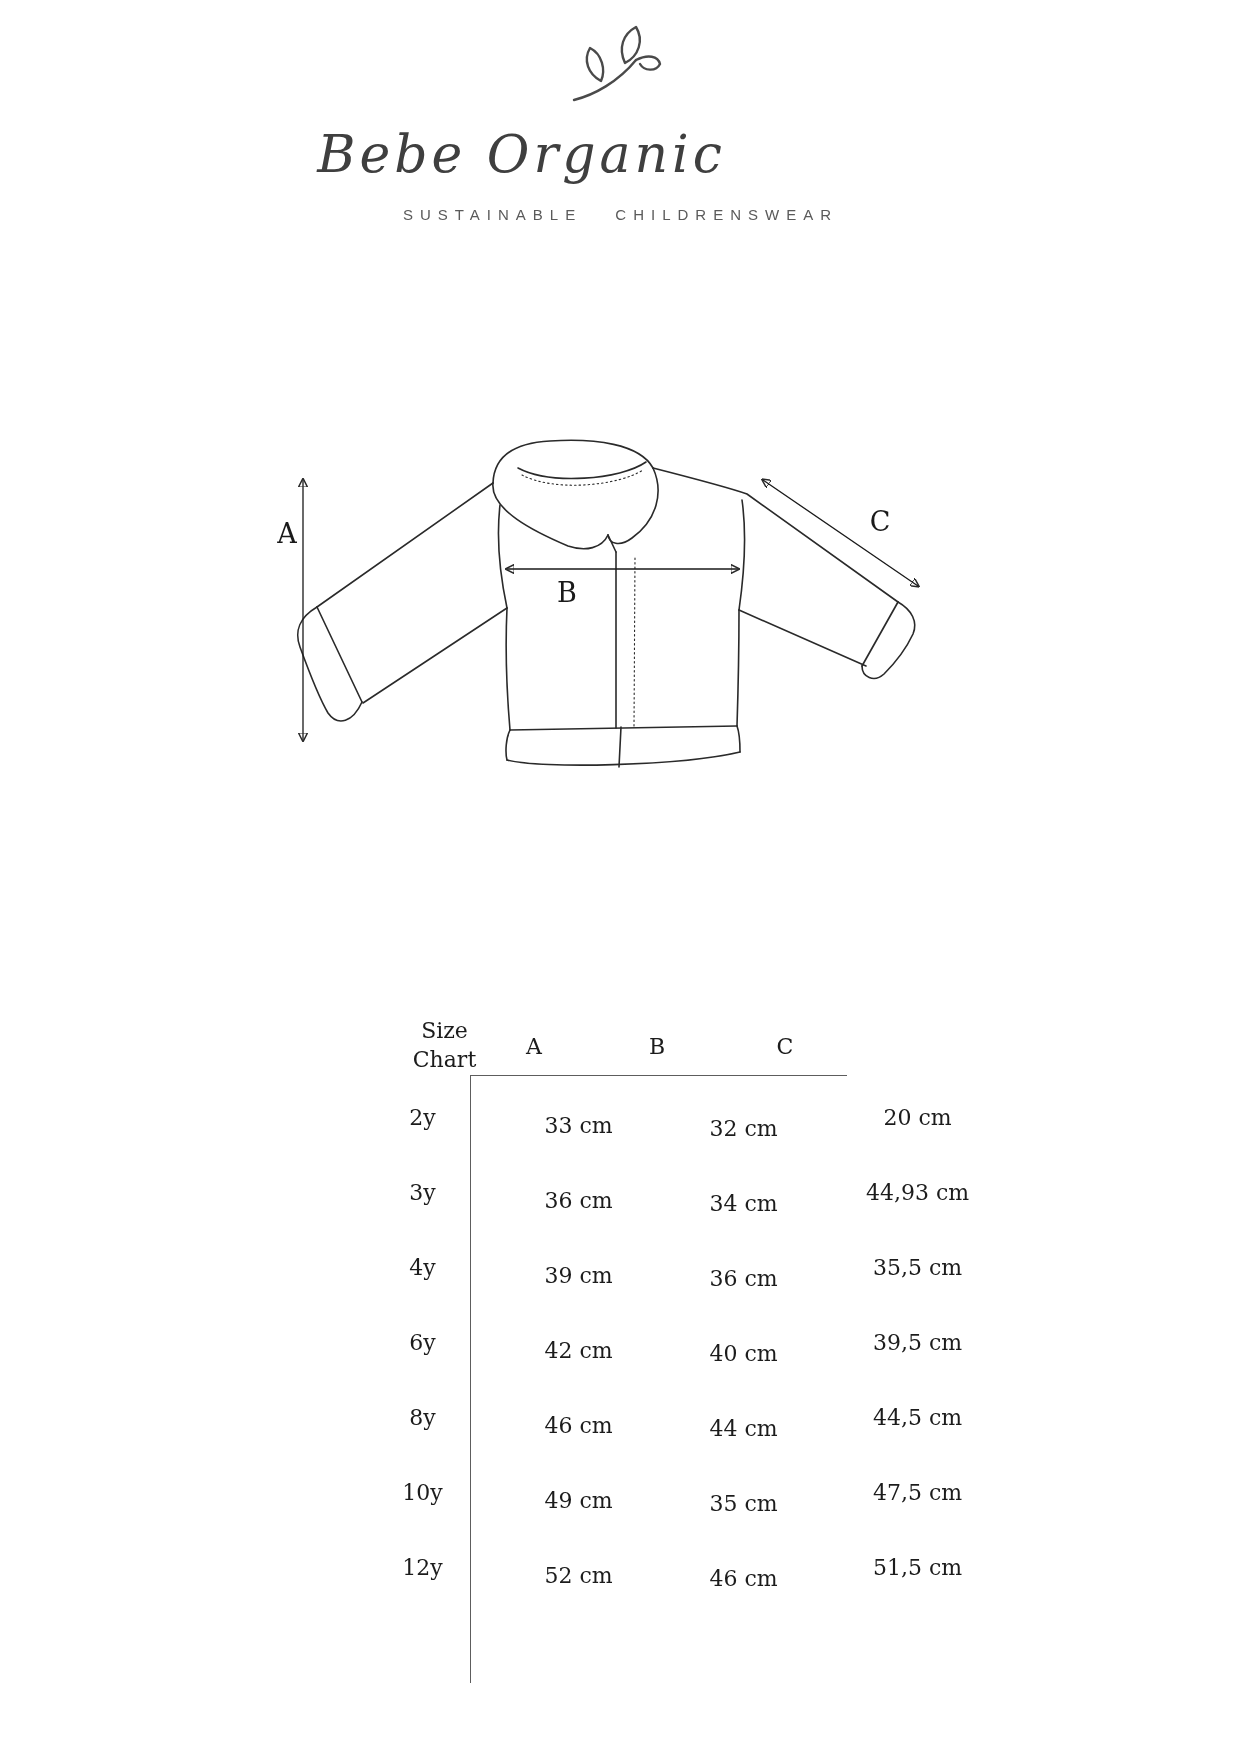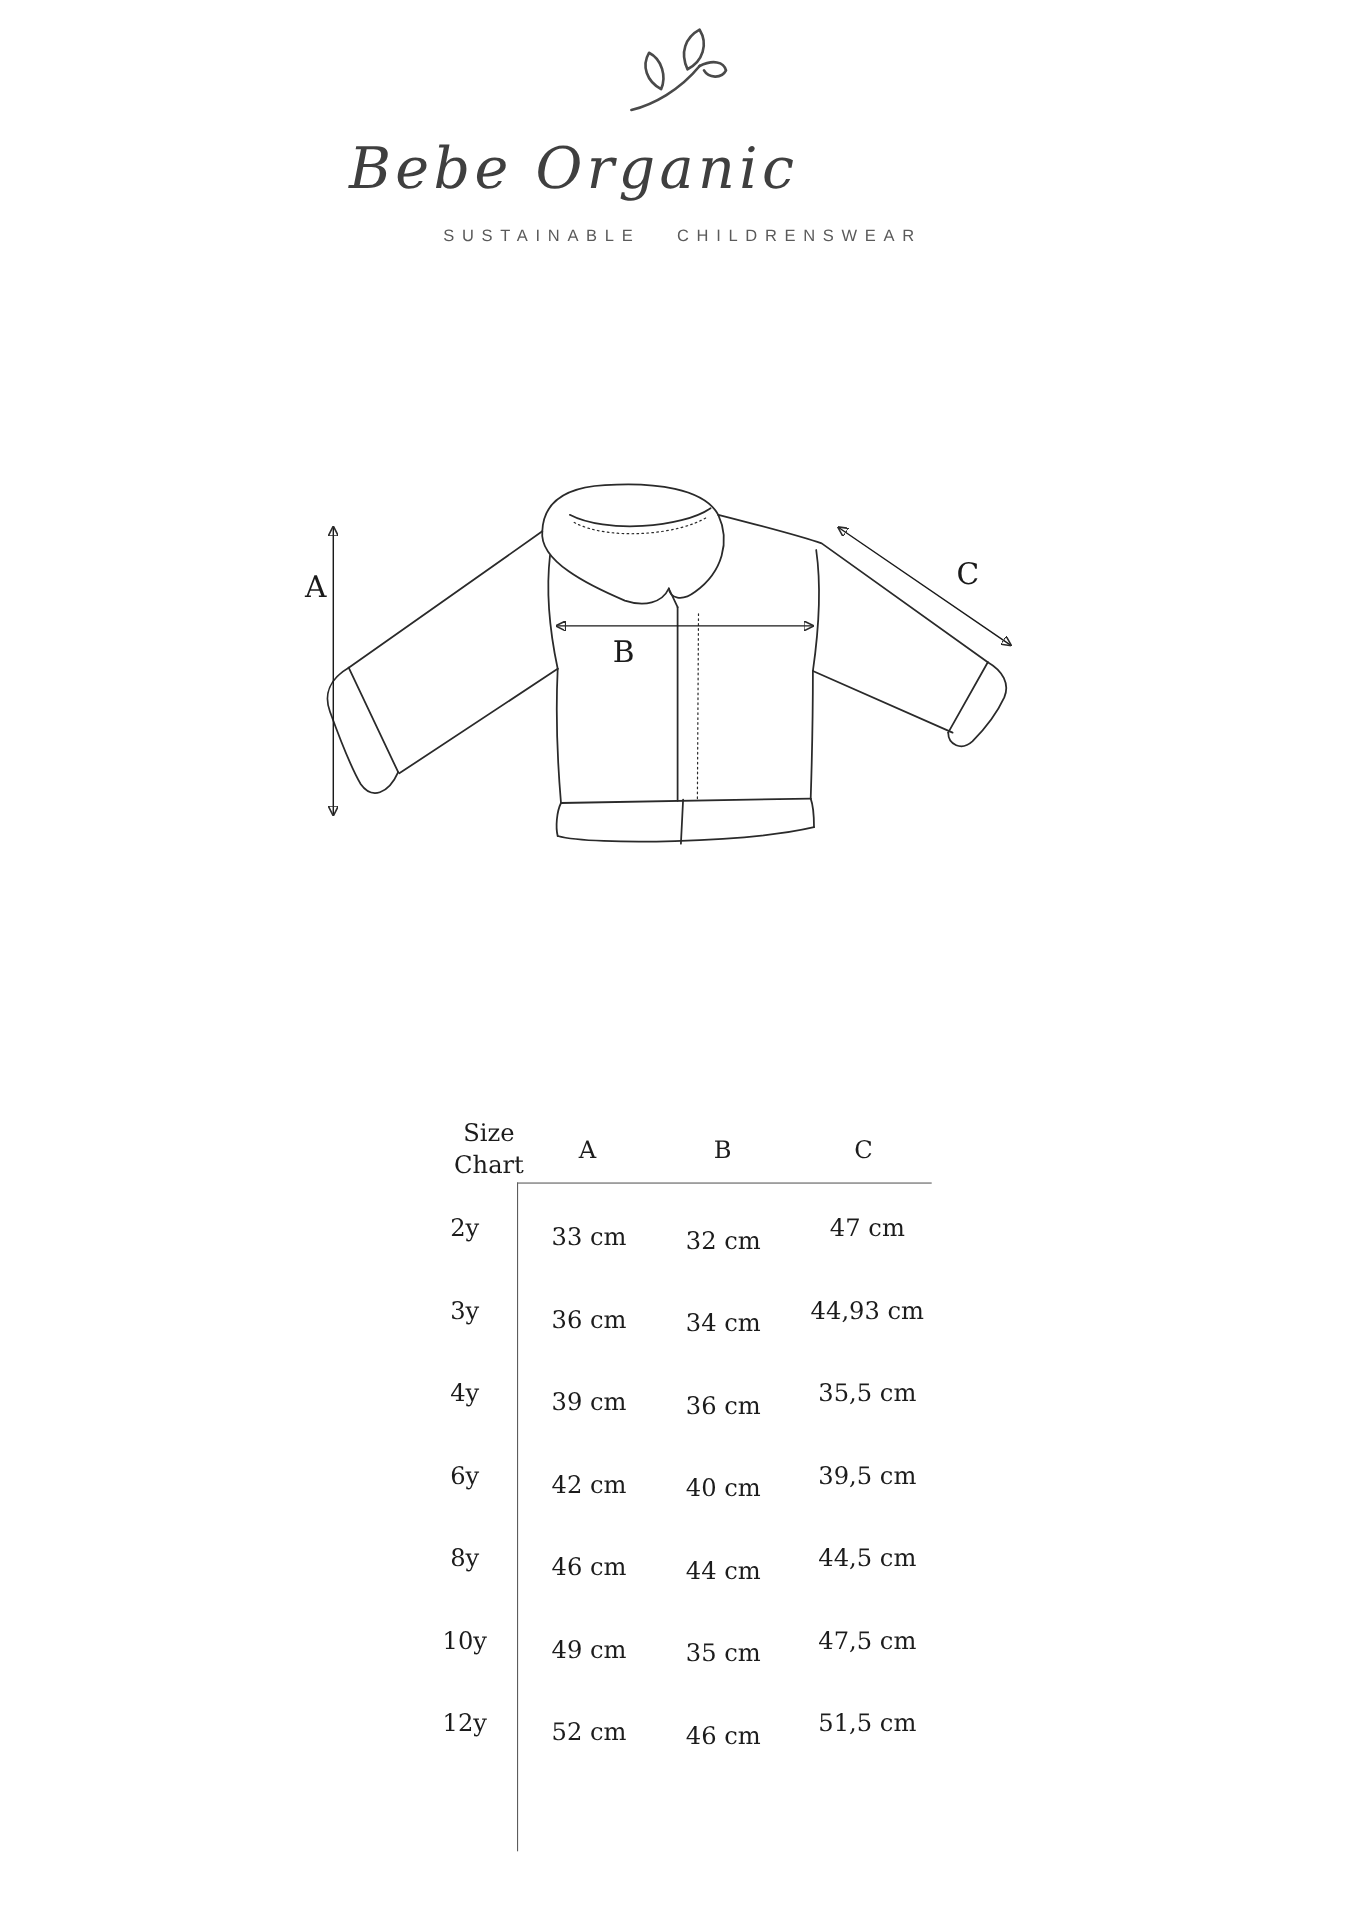--- a/index.html
+++ b/index.html
@@ -30,21 +30,21 @@
   
   .sc-title{
     position:absolute;left:397px;top:1016px;width:95px;text-align:center;
     font-size:22px;line-height:29px;
   }
   .sc-colhead{position:absolute;top:1034px;width:60px;text-align:center;font-size:22px;}
   .sc-colhead.a{left:504px;} .sc-colhead.b{left:627px;} .sc-colhead.c{left:755px;}
   .sc-rule-h{position:absolute;left:470px;top:1075px;width:377px;height:1px;background:#5d5d5d;}
   .sc-rule-v{position:absolute;left:470px;top:1075px;width:1px;height:608px;background:#5d5d5d;}
   .sc-rows{position:absolute;left:375px;top:1080px;}
-  .sc-row{display:flex;height:75px;align-items:center;font-size:22px;}
+  .sc-row{display:flex;height:75px;align-items:center;font-size:22px;gap:43px;}
   .cell{text-align:center;}
   .c-size{width:95px;}
   .c-a{width:115px;margin-left:8px;margin-top:15px;}
   .c-b{width:115px;margin-left:7px;margin-top:22px;}
   .c-c{width:131px;margin-left:8px;}
 </style>
 </head>
 <body>
 
 <svg class="leaf-svg" viewBox="0 0 100 84" aria-hidden="true">
@@ -124,21 +124,21 @@
 <div class="sc-colhead c">C</div>
 
 <div class="sc-rule-h"></div>
 <div class="sc-rule-v"></div>
 
 <div class="sc-rows">
   <div class="sc-row">
     <div class="cell c-size">2y</div>
     <div class="cell c-a">33 cm</div>
     <div class="cell c-b">32 cm</div>
-    <div class="cell c-c">47 cm</div>
+    <div class="cell c-c">20 cm</div>
   </div>
   <div class="sc-row">
     <div class="cell c-size">3y</div>
     <div class="cell c-a">36 cm</div>
     <div class="cell c-b">34 cm</div>
     <div class="cell c-c">44,93 cm</div>
   </div>
   <div class="sc-row">
     <div class="cell c-size">4y</div>
     <div class="cell c-a">39 cm</div>

